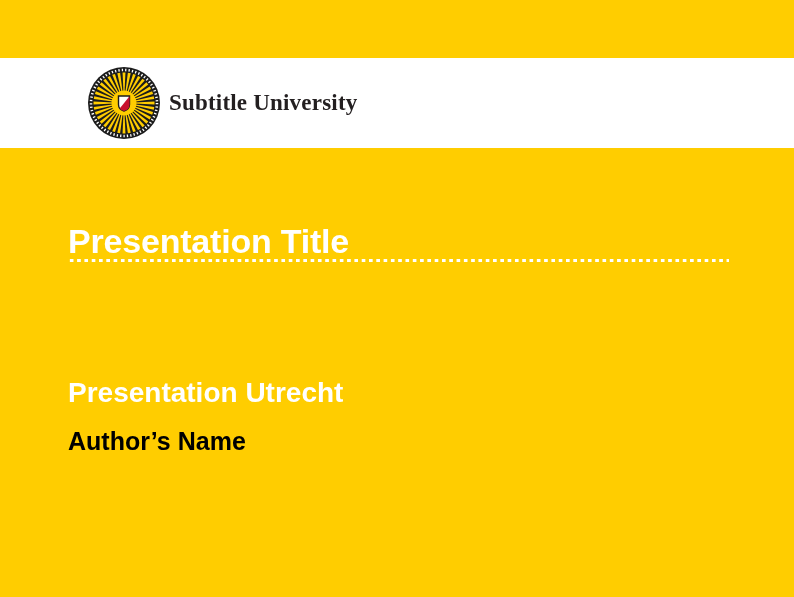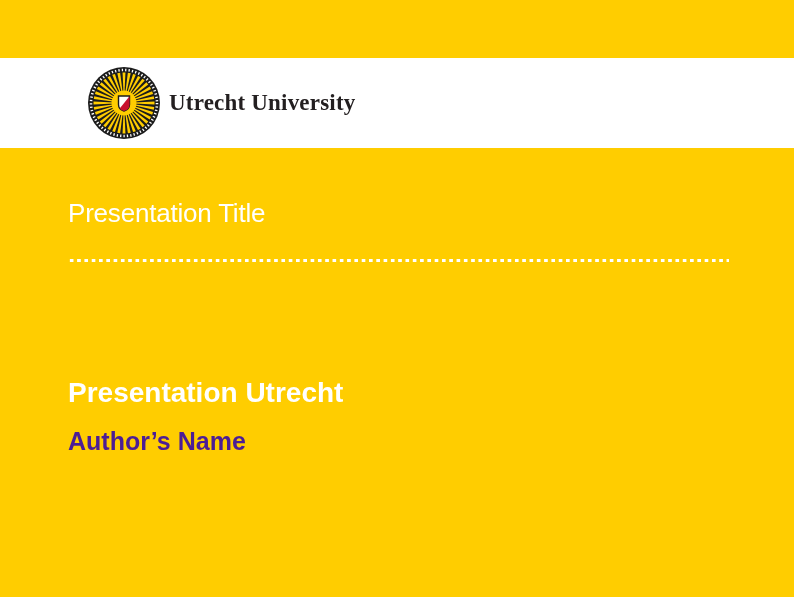--- a/index.html
+++ b/index.html
@@ -35,24 +35,24 @@
     font-family: "Liberation Serif", serif;
     font-weight: 700;
     font-size: 23px;
     color: #231F20;
     margin-left: 9px;
     letter-spacing: 0.2px;
     white-space: nowrap;
   }
   .presentation-title {
     position: absolute;
-    left: 68px; top: 200px;
-    font-size: 26px;
+    left: 68px; top: 224px;
+    font-size: 34px;
     line-height: 1;
-    font-weight: 400;
+    font-weight: 700;
     color: #ffffff;
     letter-spacing: -0.2px;
     white-space: nowrap;
   }
   .dotted-separator {
     position: absolute;
     left: 68px; top: 258px;
     width: 661px; height: 5px;
     background-image: radial-gradient(circle, #ffffff 1.7px, rgba(255,255,255,0) 2px);
     background-size: 7.3px 5px;
@@ -67,21 +67,21 @@
     font-weight: 700;
     color: #ffffff;
     white-space: nowrap;
   }
   .author-name {
     position: absolute;
     left: 68px; top: 429px;
     font-size: 25px;
     line-height: 1;
     font-weight: 700;
-    color: #4c1d95;
+    color: #000000;
     white-space: nowrap;
   }
 </style>
 </head>
 <body>
 
 <div class="slide">
 
   <div class="top-accent-bar"></div>
 
@@ -128,21 +128,21 @@
             <polygon points="0,0 25.67,-16.48 27.10,-13.99"></polygon>
             <polygon points="0,0 28.14,-11.77 29.12,-9.07"></polygon>
             <polygon points="0,0 29.75,-6.71 30.25,-3.88"></polygon>
           </g>
         <circle r="12.5" fill="#FFCD00"></circle>
         <g>
           <path d="M-5.5,-7 H5.5 V1.5 Q5.5,6.5 0,8 Q-5.5,6.5 -5.5,1.5 Z" fill="#ffffff" stroke="#1C1C1C" stroke-width="1.4"></path>
           <path d="M5.5,-6.8 L5.5,1.5 Q5.5,6.5 0,8 Q-2.8,7.2 -4.3,5.6 Z" fill="#C8102E"></path>
         </g>
       </svg>
-      <span class="wordmark">Utrecht University</span>
+      <span class="wordmark">Subtitle University</span>
     </div>
   </div>
 
   <div class="presentation-title">Presentation Title</div>
 
   <div class="dotted-separator"></div>
 
   <div class="presentation-subtitle">Presentation Utrecht</div>
 
   <div class="author-name">Author’s Name</div>

